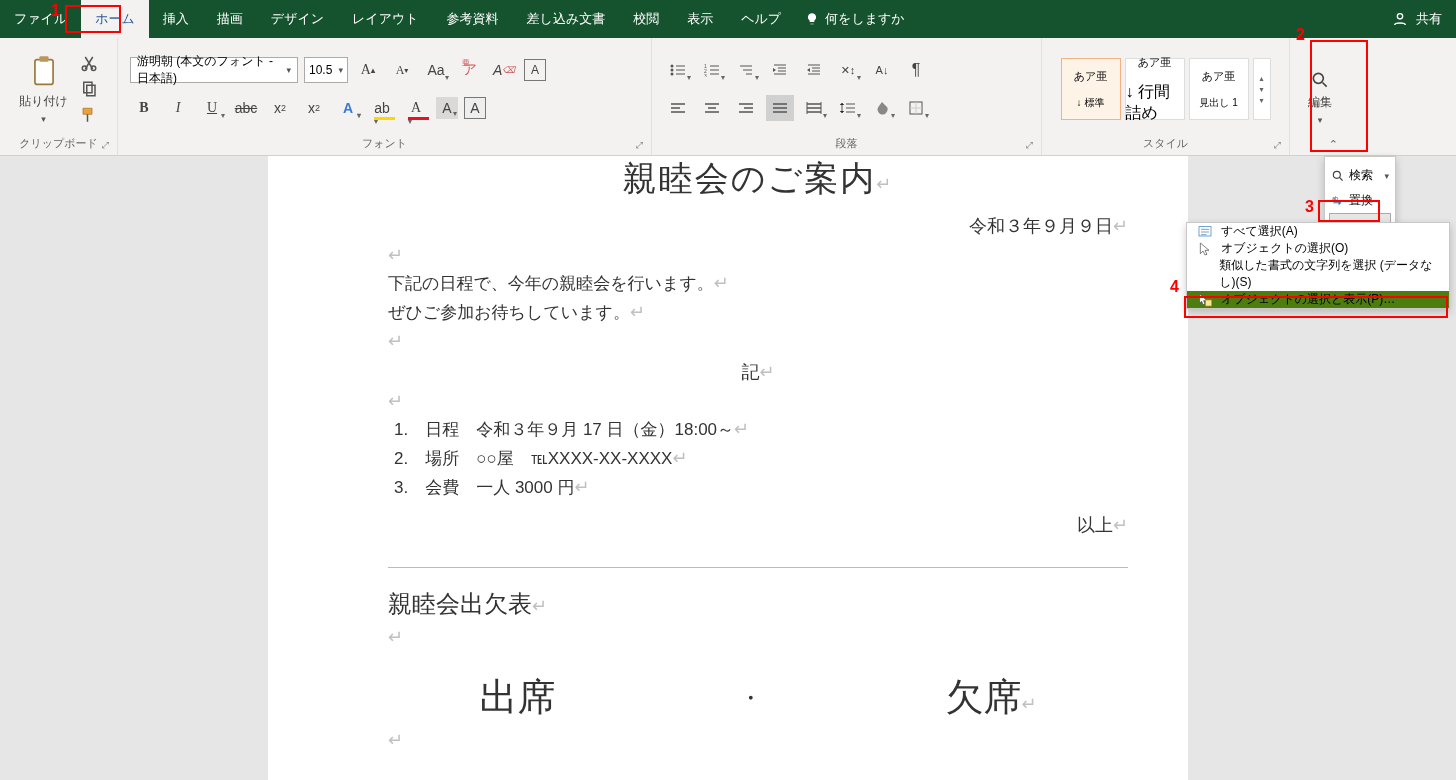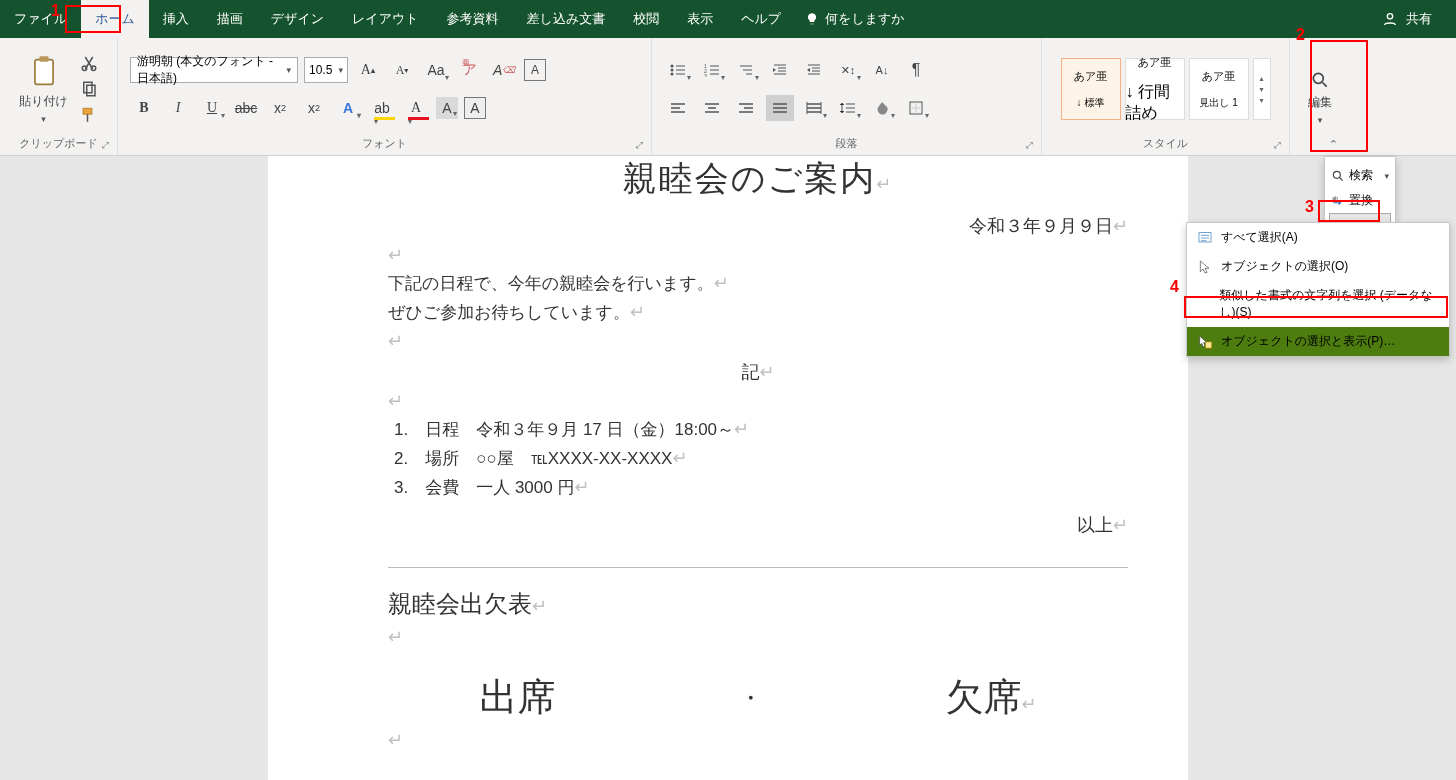--- a/index.html
+++ b/index.html
@@ -2,21 +2,21 @@
 <html><head>
 <meta charset="utf-8">
 <style>
 * { margin: 0; padding: 0; box-sizing: border-box; font-family: "Meiryo UI", "Yu Gothic UI", sans-serif; }
 body { background: #e6e6e6; width: 1456px; height: 780px; overflow: hidden; position: relative; }
 
 
 .titlebar { background: #14532d; height: 38px; display: flex; align-items: center; color: #fff; font-size: 13px; position: relative; }
 .tab { padding: 0 14px; height: 38px; line-height: 38px; cursor: pointer; }
 .tab.active { background: #f3f2f1; color: #2b579a; }
-.titlebar-right { position: absolute; right: 24px; display: flex; align-items: center; gap: 8px; justify-content: center; }
+.titlebar-right { position: absolute; right: 14px; display: flex; align-items: center; gap: 8px; justify-content: center; }
 .tell-me { display: flex; align-items: center; gap: 6px; margin-left: 10px; }
 .lightbulb { width: 14px; height: 14px; }
 
 
 .ribbon { background: #f3f2f1; height: 118px; display: flex; border-bottom: 1px solid #d0d0d0; }
 .group { border-right: 1px solid #e0e0e0; display: flex; flex-direction: column; justify-content: space-between; padding: 4px 6px 2px 6px; position: relative; }
 .group-content { display: flex; flex-direction: column; gap: 6px; align-items: center; flex: 1; justify-content: center;}
 .group-label { font-size: 11px; color: #666; text-align: center; padding-bottom: 2px; position: relative; }
 .launcher { position: absolute; right: 2px; bottom: 2px; font-size: 9px; color: #666; }
 
@@ -63,21 +63,21 @@
 
 .edit-panel{
   position:absolute; top:156px; right:60px; background:#fff; border:1px solid #c8c8c8; box-shadow:0 3px 8px rgba(0,0,0,0.2);
   width:72px; padding:6px 4px; font-size:12px;
 }
 .edit-panel .row{display:flex;align-items:center;gap:4px;padding:4px 2px;cursor:pointer;}
 .sel-menu{
   position:absolute; top:222px; right:6px; background:#fff; border:1px solid #c8c8c8; box-shadow:0 3px 8px rgba(0,0,0,0.2);
   width:264px; font-size:12px;
 }
-.sel-menu .mrow{display:flex;align-items:center;gap:8px;padding:6px 10px;cursor:pointer;}
+.sel-menu .mrow{display:flex;align-items:center;gap:8px;padding:0 10px;cursor:pointer;}
 .sel-menu .mrow.hl{background:#4d7c0f;}
 
 
 .anno { position:absolute; color:#ff0000; font-weight:bold; font-size:16px; font-family:Arial; z-index:50;}
 .red-box{position:absolute;border:2px solid #ff0000; pointer-events:none; z-index:49;}
 
 .caret{font-size:9px;color:#555;}
 svg{display:block;}
 </style>
 </head>

